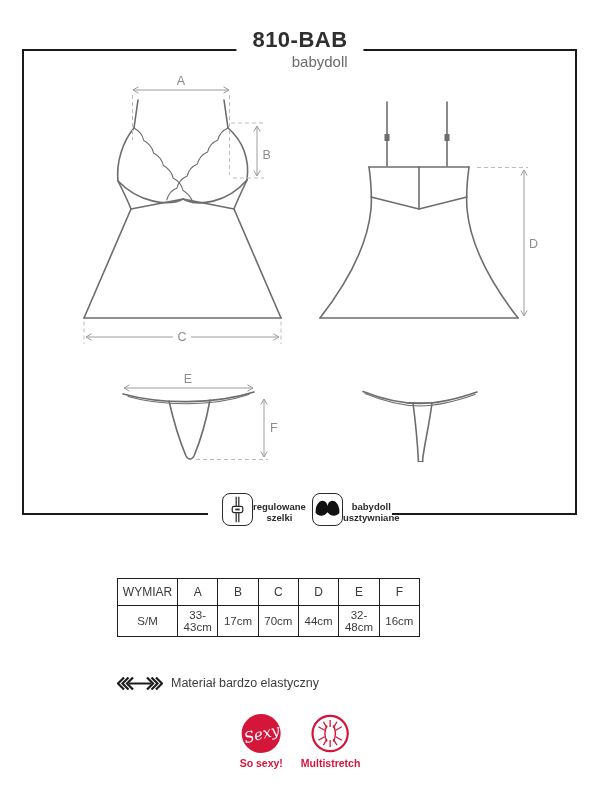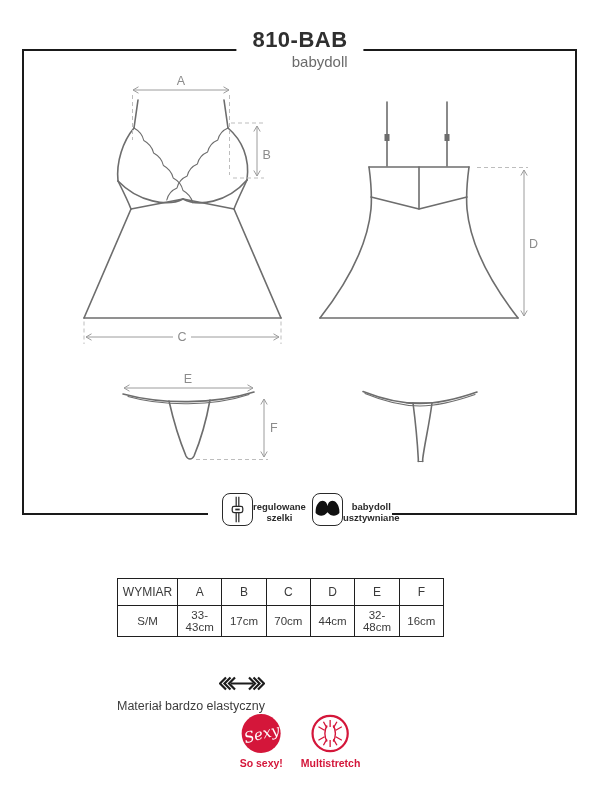--- a/index.html
+++ b/index.html
@@ -21,29 +21,29 @@
   .m-dash{stroke:#bdbdbd;stroke-width:1;fill:none;stroke-dasharray:4 3;}
   .m-text{fill:#8c8c8c;font-size:12.5px;font-family:"Liberation Sans",sans-serif;}
   
   .features{position:absolute;top:493px;left:50%;transform:translateX(-50%);
             display:flex;gap:24px;background:#fff;padding:0 14px;z-index:3;}
   .feature{display:flex;flex-direction:row;align-items:center;width:66px;}
   .tile{width:33px;height:33px;border:1.6px solid #2a2a2a;border-radius:8px;
         display:flex;align-items:center;justify-content:center;margin-bottom:5px;box-sizing:border-box;}
   .feature-label{font-size:9.5px;font-weight:bold;color:#2a2a2a;line-height:1.2;text-align:center;}
   
-  .size-table{position:absolute;left:117px;top:578px;width:327px;border-collapse:collapse;
+  .size-table{position:absolute;left:117px;top:578px;width:303px;border-collapse:collapse;
               table-layout:fixed;z-index:2;}
   .size-table th,.size-table td{border:1px solid #1f1f1f;text-align:center;vertical-align:middle;
               font-weight:normal;color:#3a3a3a;font-size:11.5px;padding:0;}
   .size-table th{height:26px;font-size:12px;}
   .size-table td{height:30px;}
   .col-first{width:60px;}
   
-  .material-note{position:absolute;left:117px;top:676px;display:flex;align-items:flex-end;gap:8px;z-index:2;flex-direction:column;}
+  .material-note{position:absolute;left:117px;top:676px;display:flex;align-items:flex-start;gap:8px;z-index:2;}
   .material-text{font-size:12.5px;color:#3d3d3d;}
   .stretch-icon{display:block;}
   
   .badges{position:absolute;top:714px;left:50%;transform:translateX(-50%);
           display:flex;gap:18px;align-items:flex-start;z-index:2;}
   .badge{display:flex;flex-direction:column;align-items:center;}
   .badge-label{margin-top:4px;font-size:10.5px;font-weight:bold;white-space:nowrap;}
   .badge-label.red{color:#d4163a;}
   .badge-label.blue{color:#2b4fa2;}
   .sexy-circle{width:39px;height:39px;border-radius:50%;background:#d4163a;

